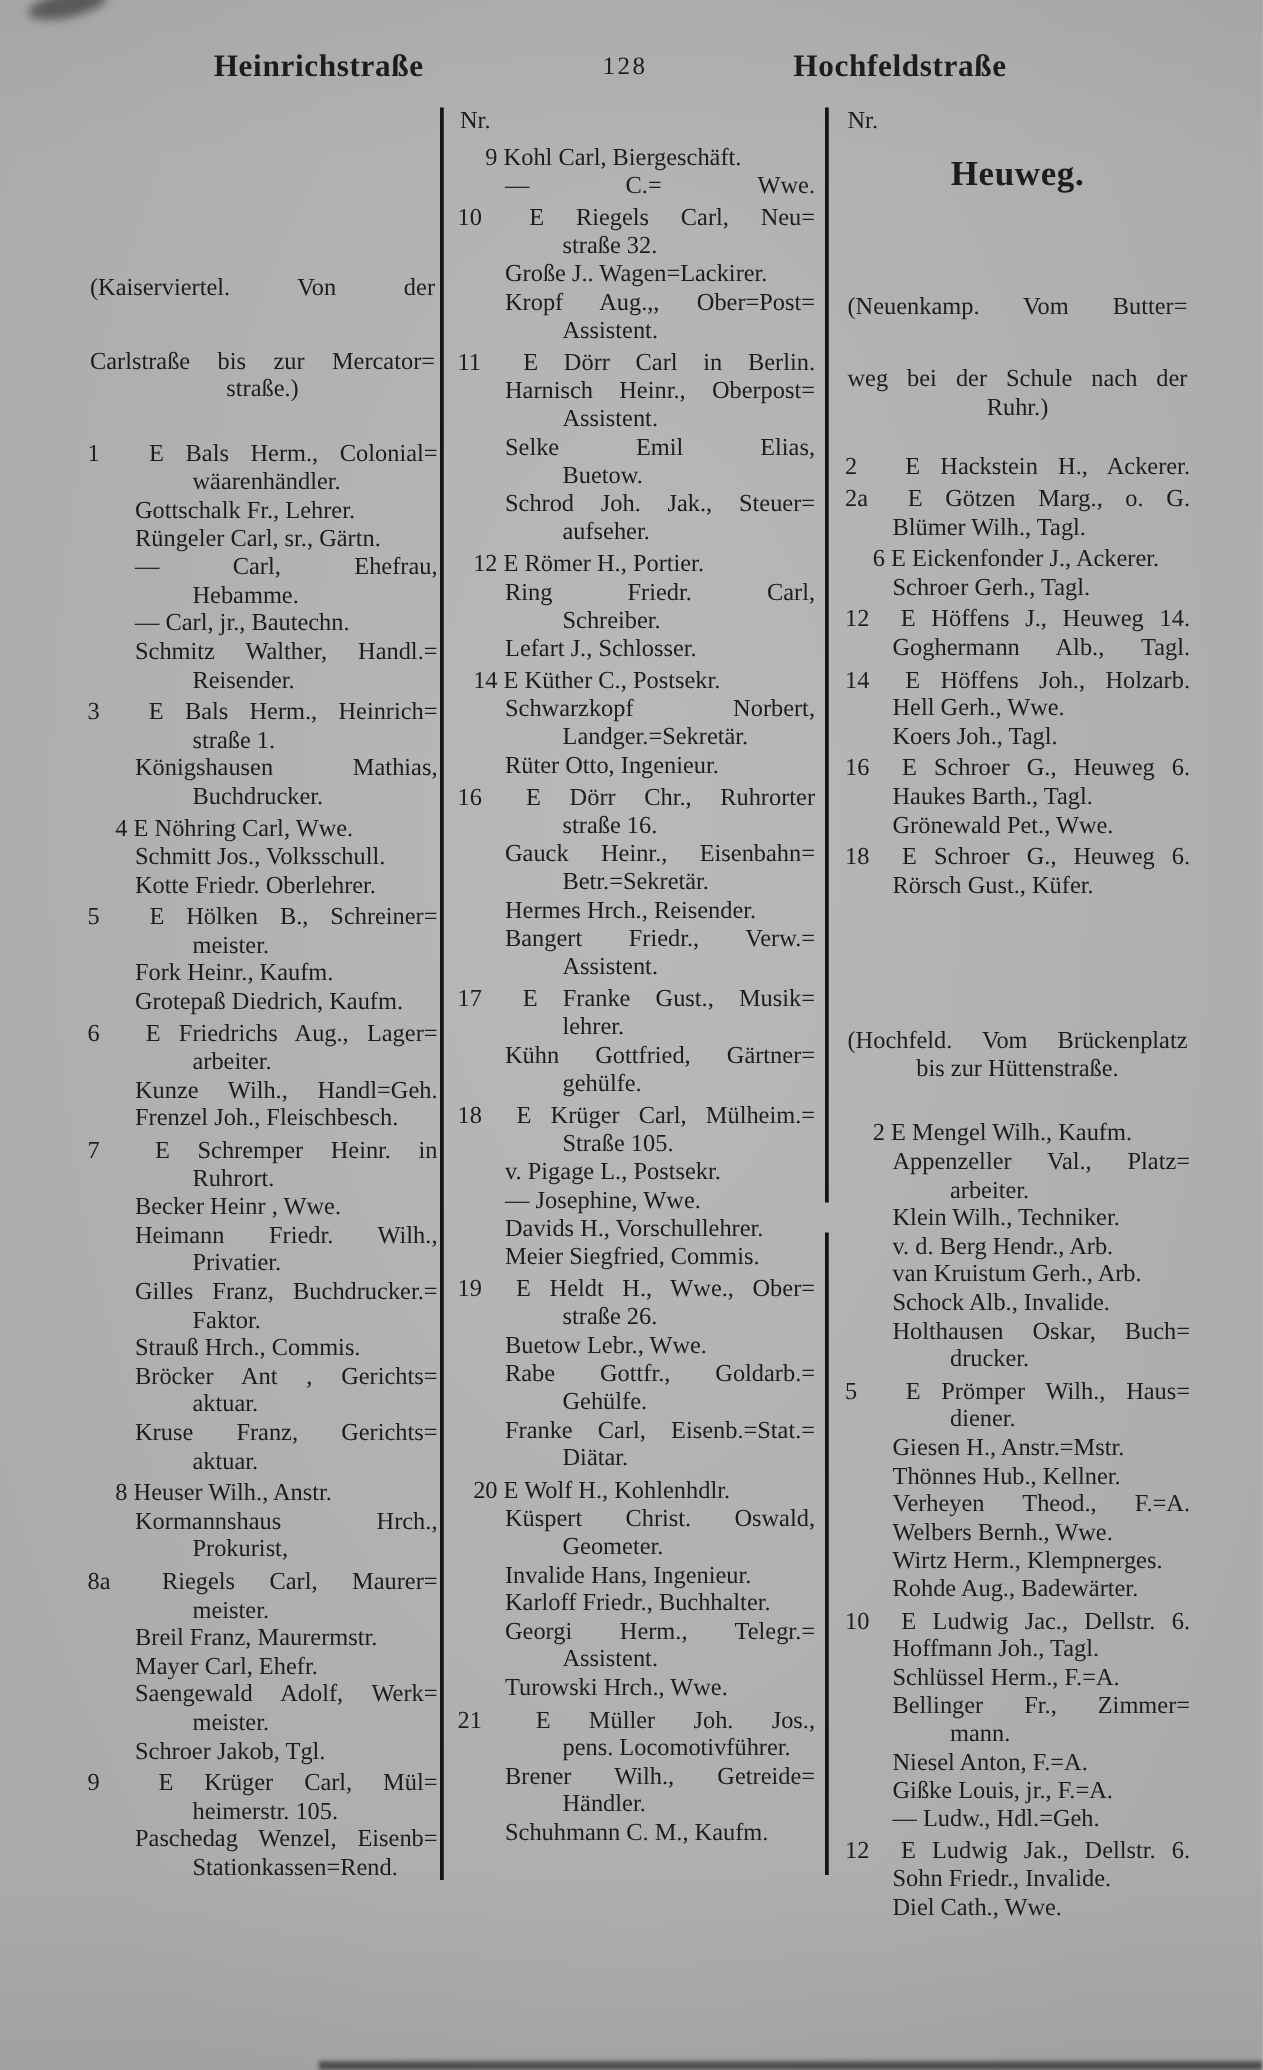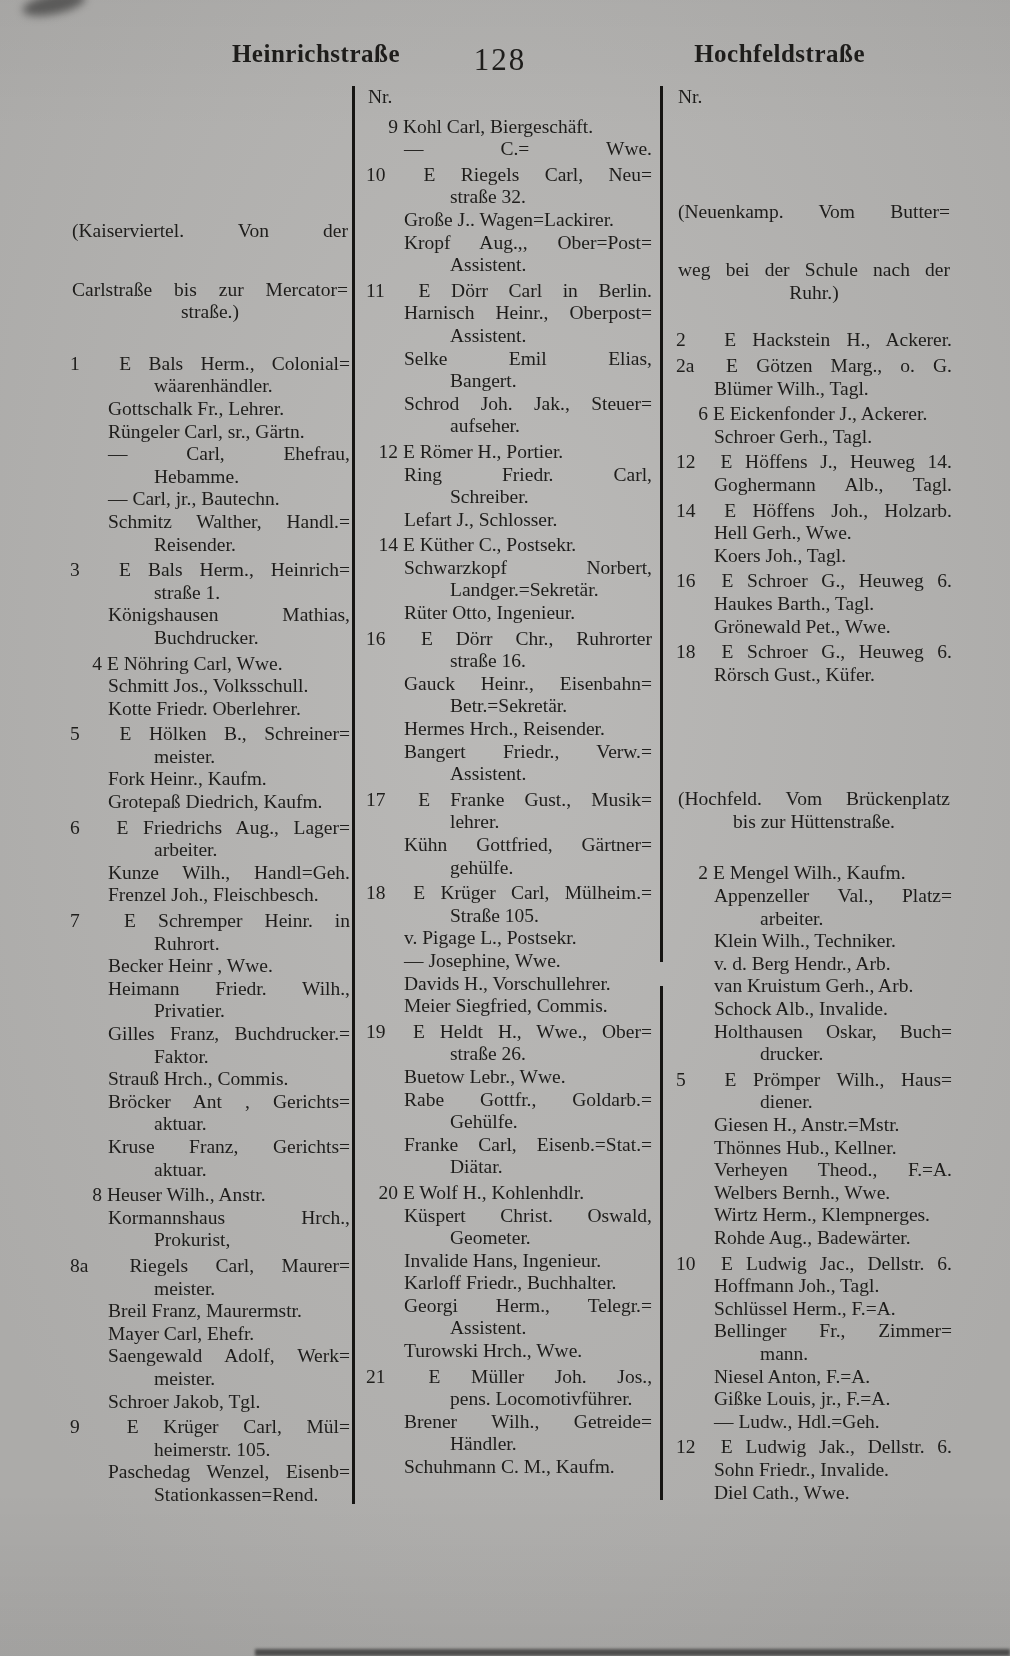--- a/index.html
+++ b/index.html
@@ -16,24 +16,24 @@
       linear-gradient(180deg, rgba(0,0,0,0.03), rgba(0,0,0,0) 8%, rgba(0,0,0,0) 90%, rgba(0,0,0,0.06));
   }
   .smudge-tl{
     position:absolute;left:22px;top:-6px;width:64px;height:20px;border-radius:50%;
     background:rgba(25,25,25,0.55);filter:blur(4px);transform:rotate(-12deg);
   }
   .bottom-edge{
     position:absolute;left:255px;top:1649px;width:755px;height:7px;
     background:rgba(20,20,20,0.6);filter:blur(1.5px);
   }
-  .hdr{position:absolute;top:40px;height:34px;font-weight:bold;font-size:25px;letter-spacing:0.5px;text-align:right;}
+  .hdr{position:absolute;top:40px;height:34px;font-weight:bold;font-size:25px;letter-spacing:0.5px;text-align:center;}
   .hdr-left{left:110px;width:290px;}
   .hdr-right{left:575px;width:290px;}
-  .hdr-page{position:absolute;top:42px;left:452px;width:96px;text-align:center;font-size:31px;font-weight:normal;letter-spacing:2px;}
+  .hdr-page{position:absolute;top:42px;left:452px;width:96px;text-align:center;font-size:20px;font-weight:normal;letter-spacing:2px;}
   .rule{position:absolute;width:3px;background:#161513;}
   .col{position:absolute;font-size:19.5px;line-height:22.6px;}
   .col1{left:70px;top:86px;width:280px;}
   .col2{left:366px;top:86px;width:286px;}
   .col3{left:676px;top:86px;width:276px;}
   .ln{white-space:nowrap;}
   .ln.title{font-weight:bold;font-size:28px;line-height:34px;text-align:center;letter-spacing:0.5px;}
   .ln.desc{text-align:center;padding:0 2px;}
   .ln.desc.just{text-align:left;text-align-last:justify;margin-top:36px;}
   .ln.nr{padding-left:2px;font-family:Liberation Serif, serif;}
@@ -122,21 +122,21 @@
     <div class="ln r just">— C.= Wwe.</div>
     <div class="ln e just"><span class="num">10</span> E Riegels Carl, Neu=</div>
     <div class="ln w">straße 32.</div>
     <div class="ln r">Große J.. Wagen=Lackirer.</div>
     <div class="ln r just">Kropf Aug.,, Ober=Post=</div>
     <div class="ln w">Assistent.</div>
     <div class="ln e just"><span class="num">11</span> E Dörr Carl in Berlin.</div>
     <div class="ln r just">Harnisch Heinr., Oberpost=</div>
     <div class="ln w">Assistent.</div>
     <div class="ln r just">Selke Emil Elias,</div>
-    <div class="ln w">Bangert.</div>
+    <div class="ln w">Buetow.</div>
     <div class="ln r just">Schrod Joh. Jak., Steuer=</div>
     <div class="ln w">aufseher.</div>
     <div class="ln e"><span class="num">12</span> E Römer H., Portier.</div>
     <div class="ln r just">Ring Friedr. Carl,</div>
     <div class="ln w">Schreiber.</div>
     <div class="ln r">Lefart J., Schlosser.</div>
     <div class="ln e"><span class="num">14</span> E Küther C., Postsekr.</div>
     <div class="ln r just">Schwarzkopf Norbert,</div>
     <div class="ln w">Landger.=Sekretär.</div>
     <div class="ln r">Rüter Otto, Ingenieur.</div>
@@ -174,20 +174,21 @@
     <div class="ln r">Turowski Hrch., Wwe.</div>
     <div class="ln e just"><span class="num">21</span> E Müller Joh. Jos.,</div>
     <div class="ln w">pens. Locomotivführer.</div>
     <div class="ln r just">Brener Wilh., Getreide=</div>
     <div class="ln w">Händler.</div>
     <div class="ln r">Schuhmann C. M., Kaufm.</div>
   </div>
 <div class="col col3" id="col3">
     <div class="ln nr">Nr.</div>
     <div class="gap" style="height: 14px;"></div>
+    <div class="ln title">Heuweg.</div>
     <div class="gap" style="height: 42px;"></div>
     <div class="ln desc just">(Neuenkamp. Vom Butter=</div>
     <div class="ln desc just">weg bei der Schule nach der</div>
     <div class="ln desc">Ruhr.)</div>
     <div class="gap" style="height: 22px;"></div>
     <div class="ln e just"><span class="num">2</span> E Hackstein H., Ackerer.</div>
     <div class="ln e just"><span class="num">2a</span> E Götzen Marg., o. G.</div>
     <div class="ln r">Blümer Wilh., Tagl.</div>
     <div class="ln e"><span class="num">6</span> E Eickenfonder J., Ackerer.</div>
     <div class="ln r">Schroer Gerh., Tagl.</div>

